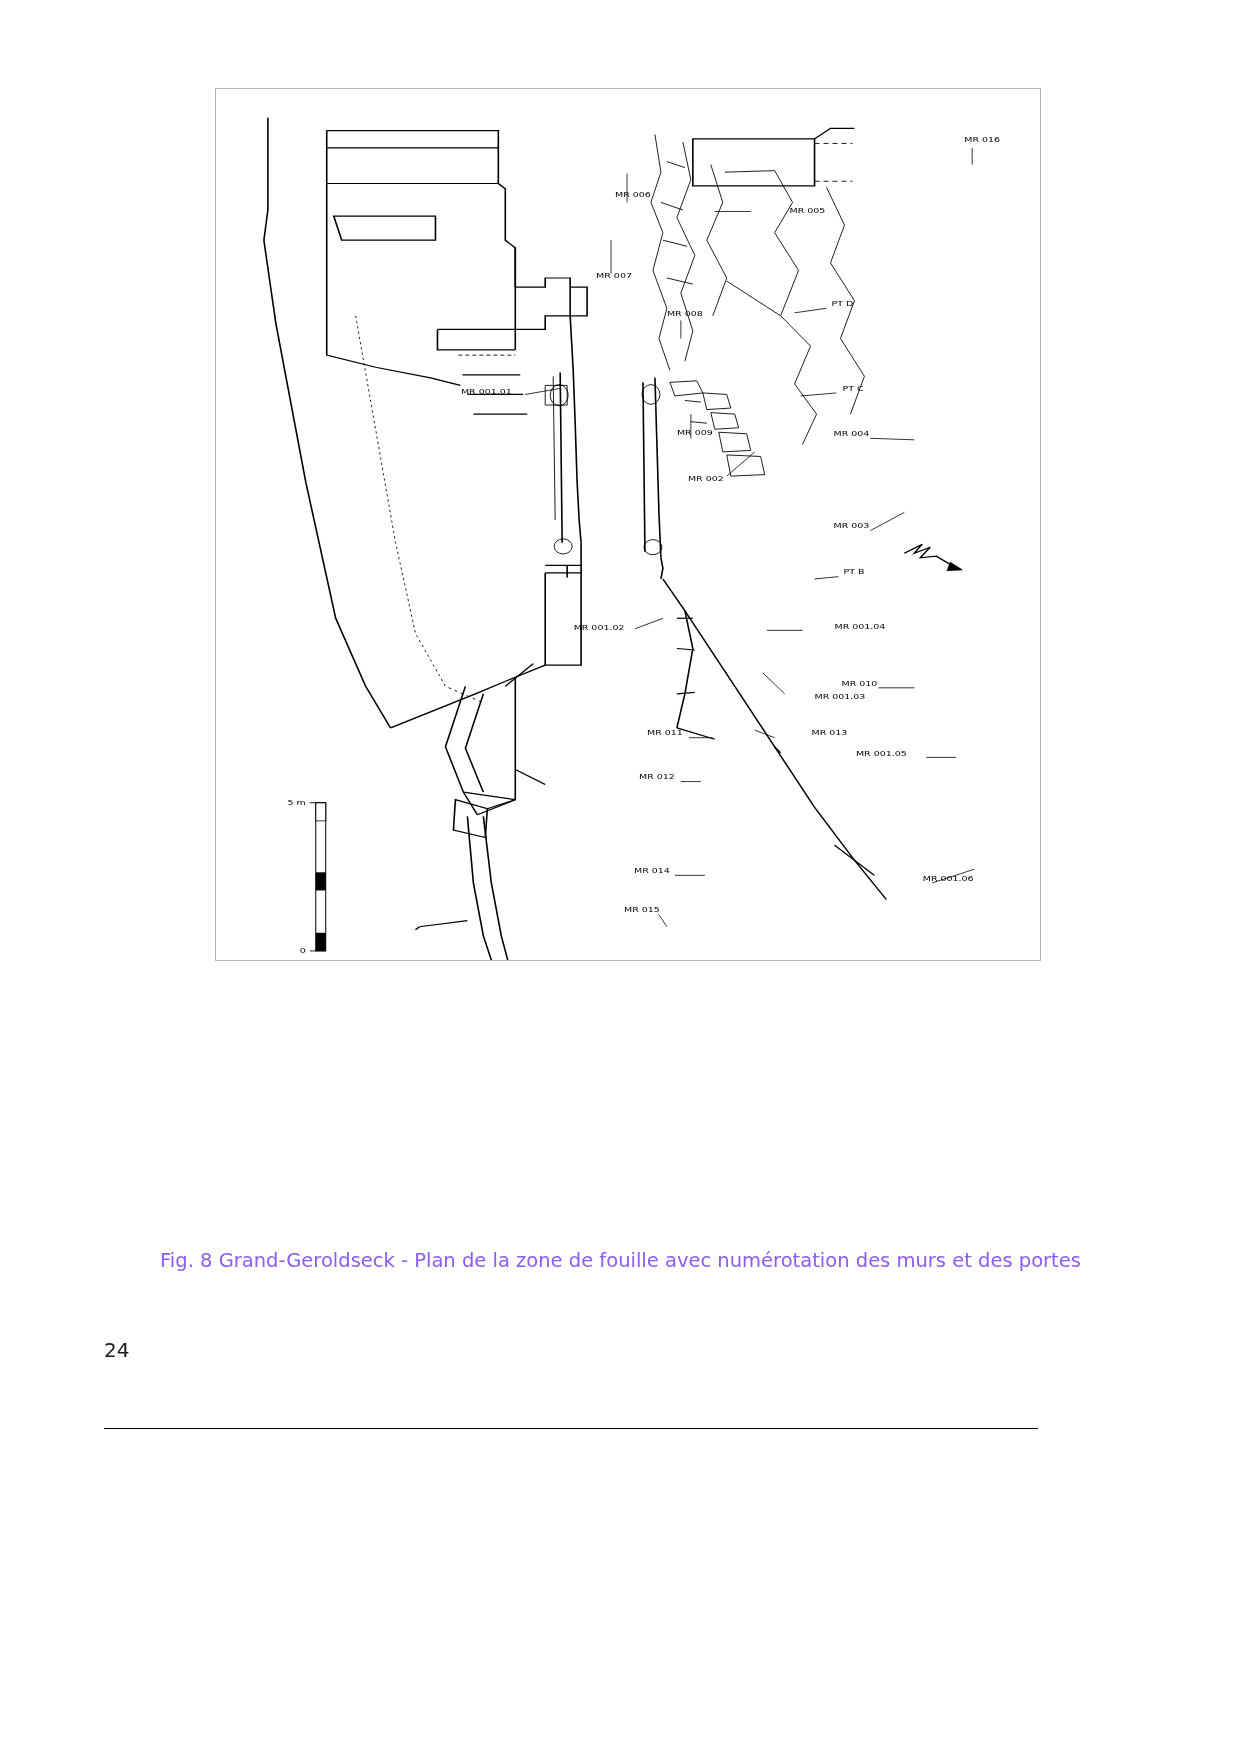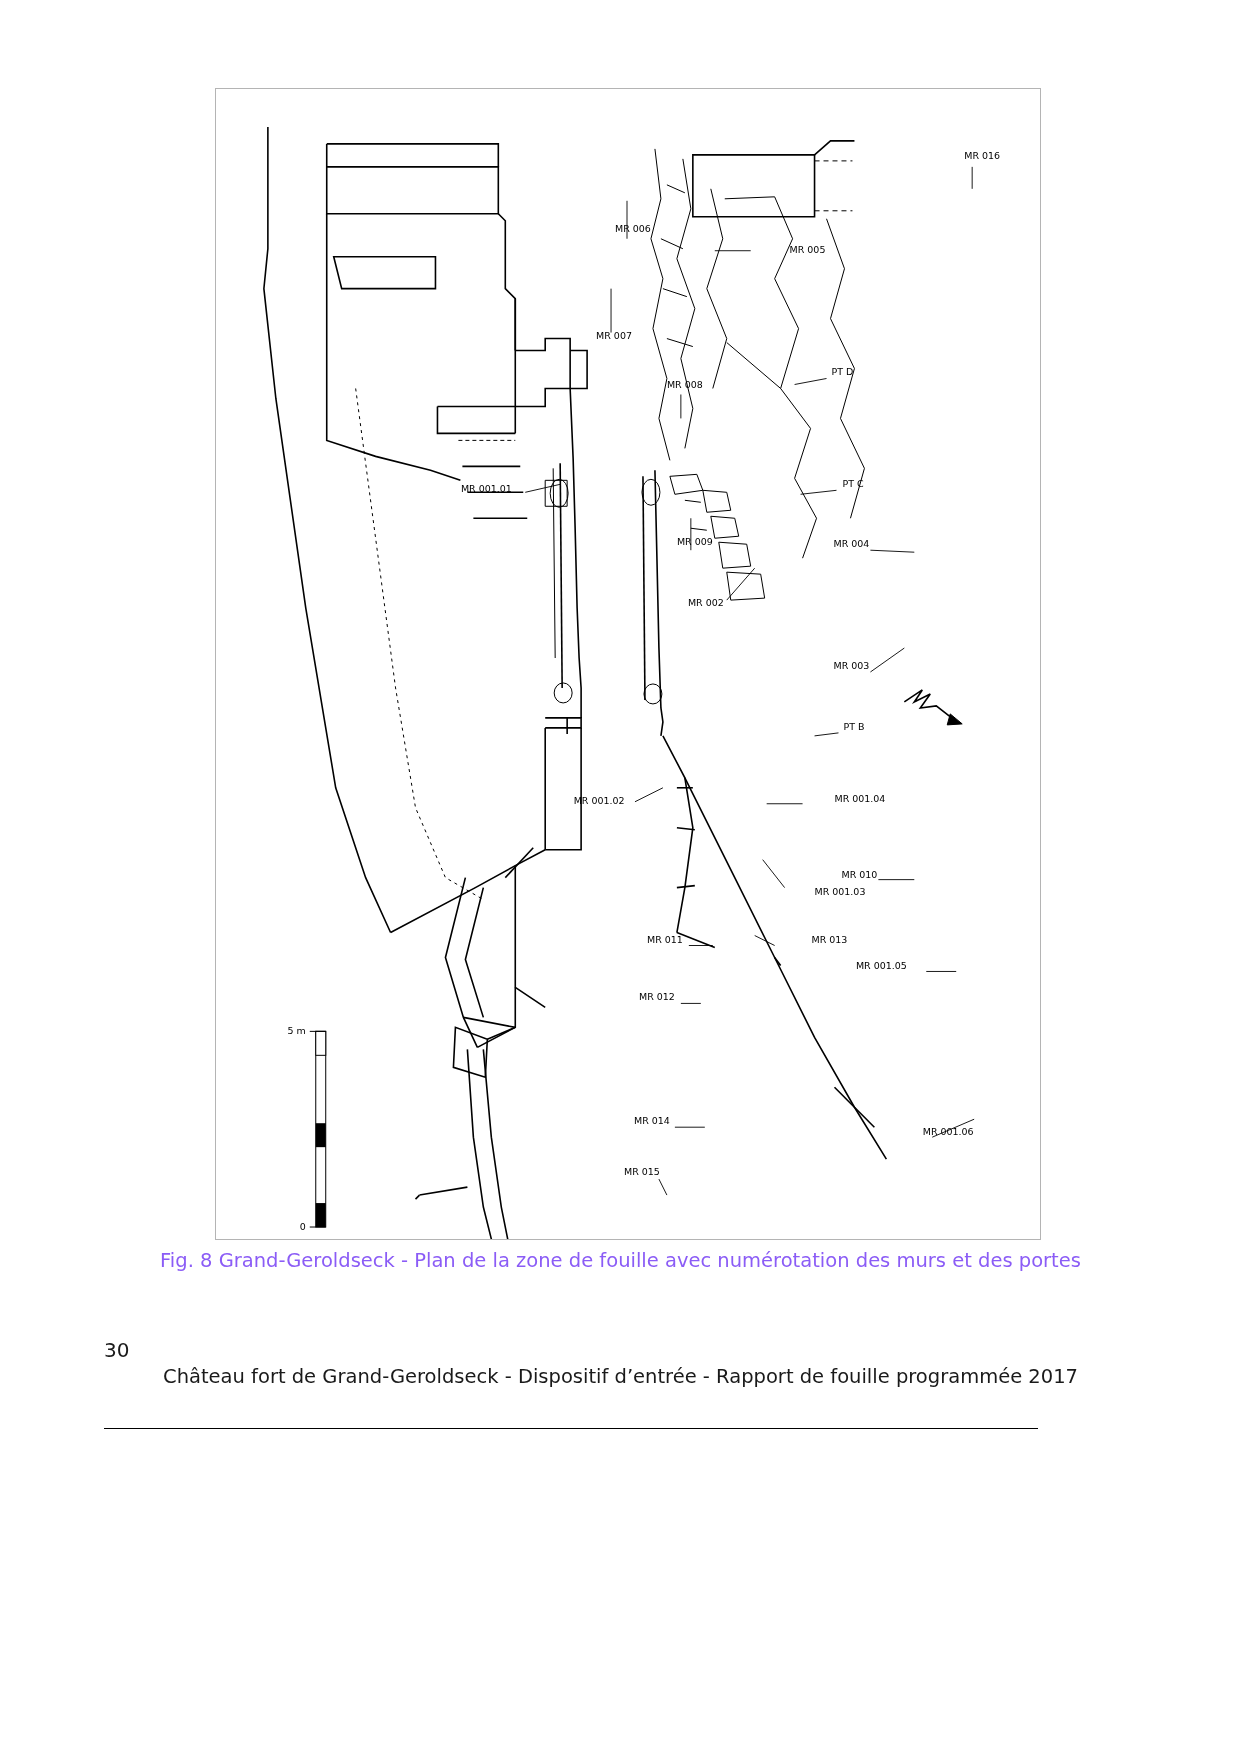--- a/index.html
+++ b/index.html
@@ -20,21 +20,21 @@
     left: 0; top: 0;
     width: 1241px;
     height: 1754px;
   }
   
   #figure-frame {
     position: absolute;
     left: 215px;
     top: 88px;
     width: 826px;
-    height: 1152px;
+    height: 873px;
     border: 1px solid #b4b4b4;
     box-sizing: border-box;
     background: #ffffff;
   }
   #plan-svg {
     position: absolute;
     left: 0; top: 0;
     width: 100%;
     height: 100%;
   }
@@ -256,19 +256,18 @@
         <text x="427" y="1088" text-anchor="middle">MR 015</text>
 
         <text x="90" y="947" text-anchor="end">5 m</text>
         <text x="90" y="1143" text-anchor="end">0</text>
       </g>
     </svg>
   </div>
 
   <div id="figure-caption">Fig. 8 Grand-Geroldseck - Plan de la zone de fouille avec numérotation des murs et des portes</div>
 
-  <div id="page-number">30</div>
-
-  <div id="footer-title">Château fort de Grand-Geroldseck - Dispositif d’entrée - Rapport de fouille programmée 2017</div>
+  <div id="page-number">24</div>
+
 
   <div id="footer-rule"></div>
 
 </div>
 
 </body></html>

